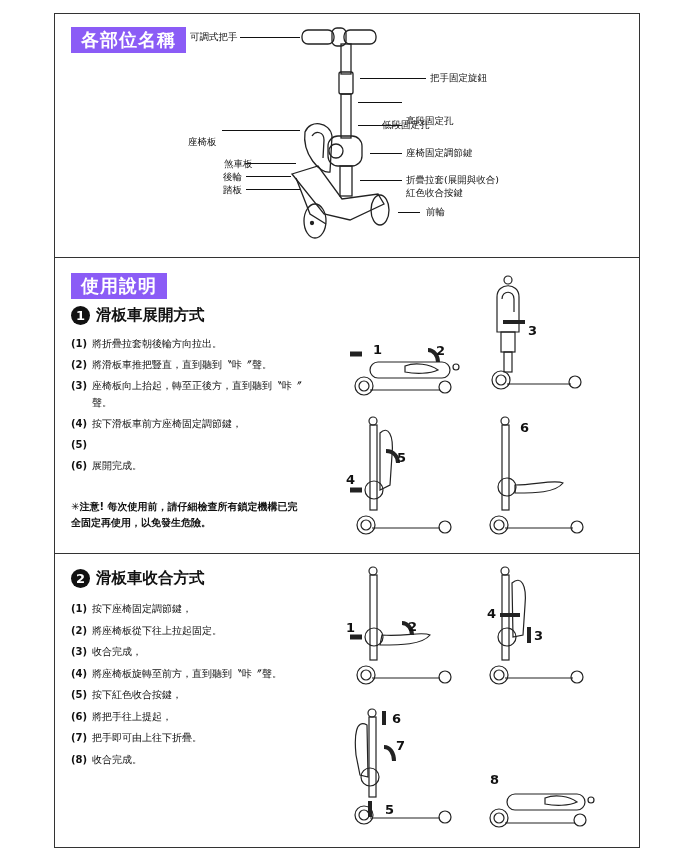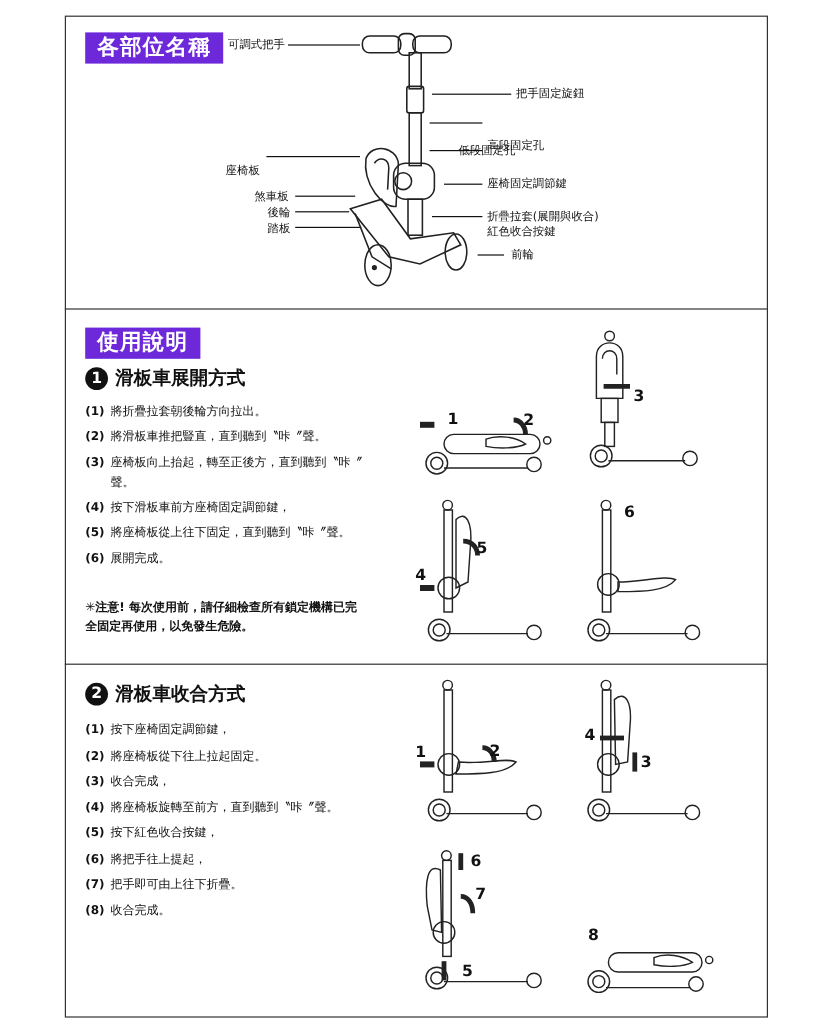--- a/index.html
+++ b/index.html
@@ -1,19 +1,19 @@
 <!DOCTYPE html>
 <html><head>
 <meta charset="utf-8">
 <style>
   html,body{margin:0;padding:0;background:#fff;}
   body{width:680px;height:862px;position:relative;overflow:hidden;font-family:"DejaVu Sans",sans-serif;color:#111;}
   .frame{position:absolute;left:54px;top:13px;width:586px;height:835px;border:1.5px solid #333;box-sizing:border-box;}
   .divider{position:absolute;left:54px;width:586px;height:0;border-top:1.5px solid #333;}
-  .black-title{position:absolute;background:#6d28d9;color:#fff;font-weight:bold;font-size:18px;line-height:26px;padding:0 10px;letter-spacing:1px;}
+  .black-title{position:absolute;background:#8b5cf6;color:#fff;font-weight:bold;font-size:18px;line-height:26px;padding:0 10px;letter-spacing:1px;}
   .label{position:absolute;font-size:9.5px;white-space:nowrap;color:#111;}
   .leader{position:absolute;height:0;border-top:1px solid #111;}
   .sec-head{position:absolute;font-weight:bold;font-size:15.5px;display:flex;align-items:center;gap:6px;white-space:nowrap;}
   .num-badge{display:inline-flex;width:19px;height:19px;border-radius:50%;background:#111;color:#fff;font-size:13px;align-items:center;justify-content:center;font-weight:bold;}
   .steps{position:absolute;font-size:10px;line-height:21px;}
   .step{display:flex;white-space:nowrap;}
   .step .n{font-weight:bold;width:21px;flex:none;}
   .step .t{white-space:normal;}
   .note{position:absolute;font-size:10px;font-weight:bold;line-height:16px;}
   .fig{position:absolute;}
@@ -28,21 +28,21 @@
 <div class="divider" style="top:553px;"></div>
 
 <div class="black-title" style="left:71px;top:27px;">各部位名稱</div>
 
 <div class="label" style="left:190px;top:31px;">可調式把手</div>
 <div class="leader" style="left:240px;top:37px;width:60px;"></div>
 
 <div class="label" style="left:188px;top:136px;">座椅板</div>
 <div class="leader" style="left:222px;top:130px;width:78px;"></div>
 
-<div class="label" style="left:212px;top:158px;">煞車板</div>
+<div class="label" style="left:224px;top:158px;">煞車板</div>
 <div class="leader" style="left:246px;top:163px;width:50px;"></div>
 <div class="label" style="left:223px;top:171px;">後輪</div>
 <div class="leader" style="left:246px;top:176px;width:45px;"></div>
 <div class="label" style="left:223px;top:184px;">踏板</div>
 <div class="leader" style="left:246px;top:189px;width:55px;"></div>
 
 <div class="leader" style="left:360px;top:78px;width:66px;"></div>
 <div class="label" style="left:430px;top:72px;">把手固定旋鈕</div>
 <div class="leader" style="left:358px;top:102px;width:44px;"></div>
 <div class="label" style="left:406px;top:96px;margin-top:19px;">高段固定孔</div>
@@ -96,21 +96,20 @@
   <div class="step" style="line-height:17px;margin:2px 0;">
       <span class="n">(3)</span>
       <span class="t">座椅板向上抬起，轉至正後方，直到聽到〝咔〞聲。</span>
     </div>
   <div class="step">
       <span class="n">(4)</span>
       <span class="t">按下滑板車前方座椅固定調節鍵，</span>
     </div>
   <div class="step" style="line-height:17px;margin:2px 0;width:228px;">
       <span class="n">(5)</span>
-      <span class="t">將座椅板從上往下固定，直到聽到〝咔〞聲。</span>
     </div>
   <div class="step">
       <span class="n">(6)</span>
       <span class="t">展開完成。</span>
     </div>
 </div>
 
 <div class="note" style="left:71px;top:499px;width:230px;">✳注意! 每次使用前，請仔細檢查所有鎖定機構已完全固定再使用，以免發生危險。</div>
 
 <div class="fig" style="left:350px;top:340px;">

